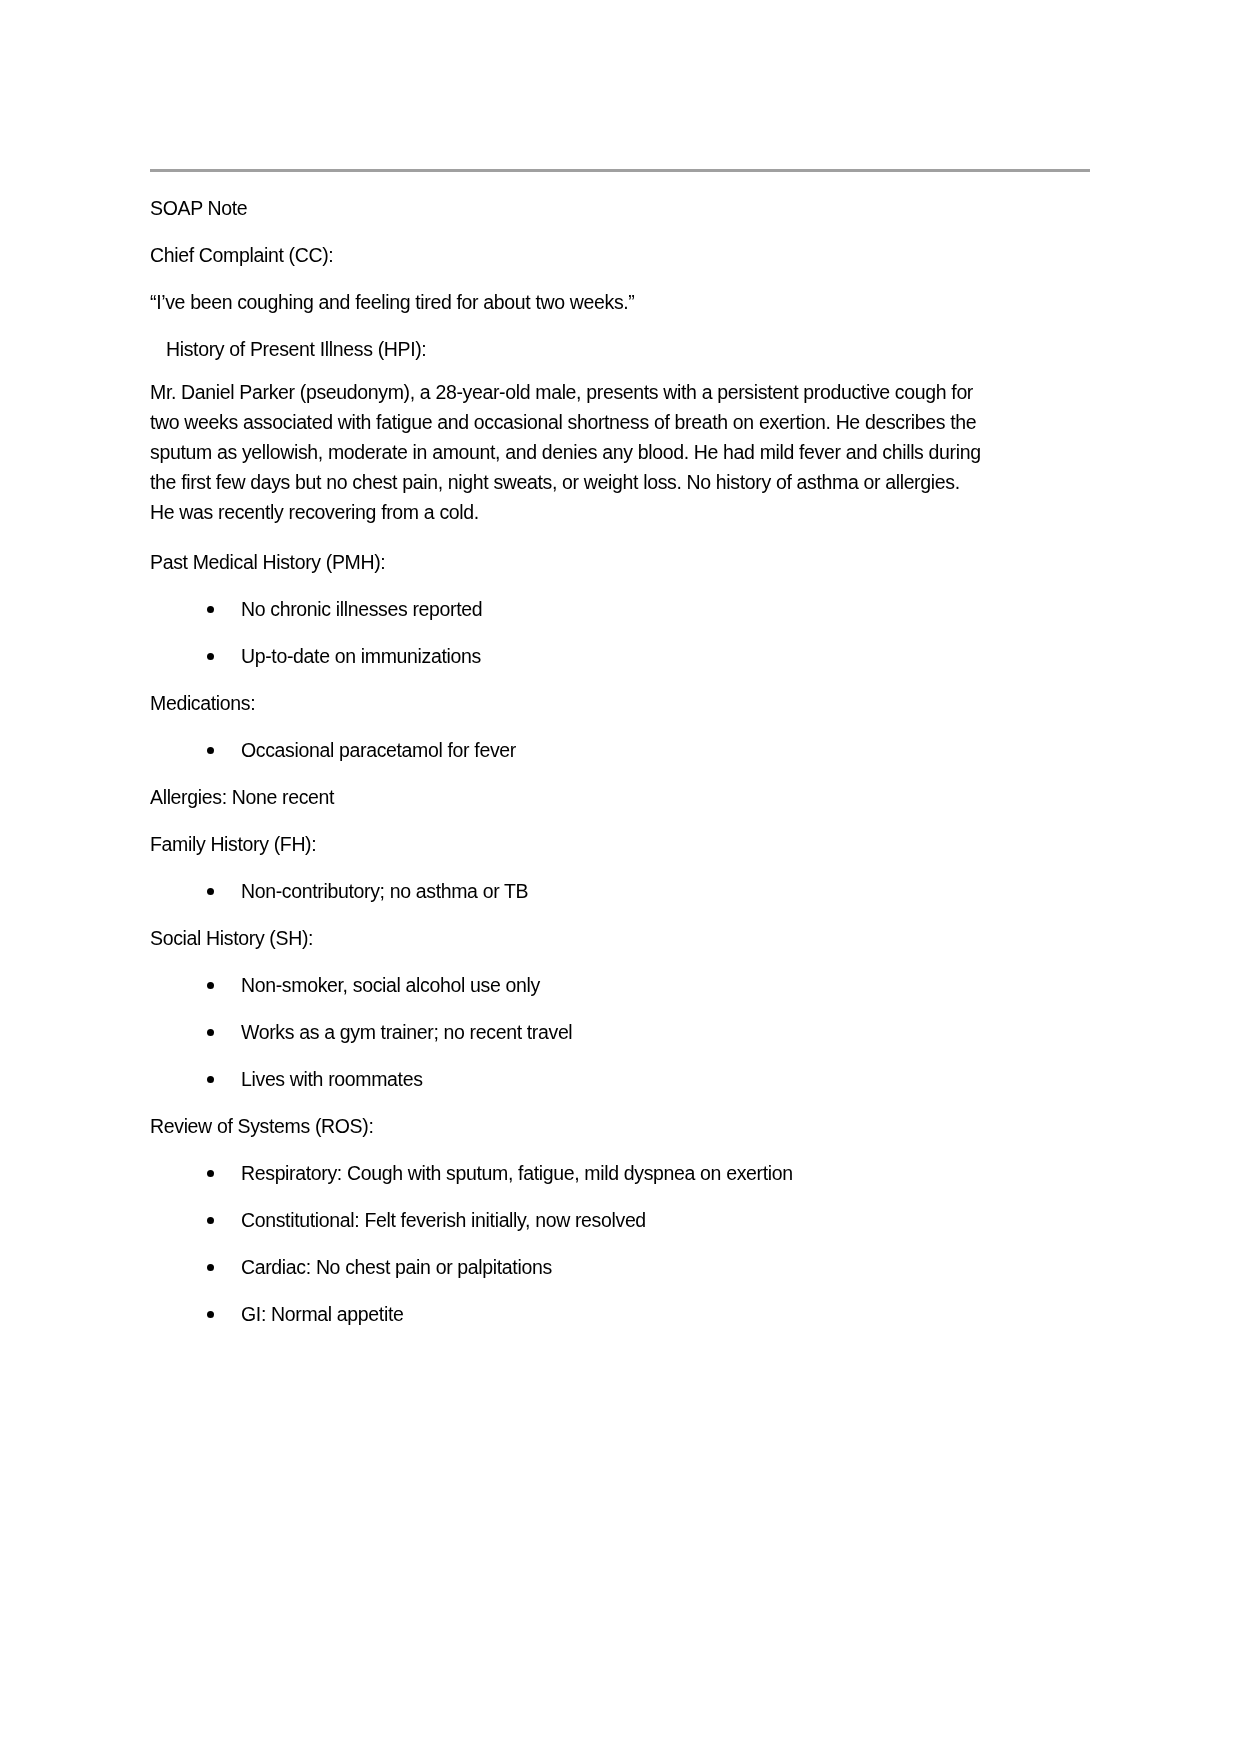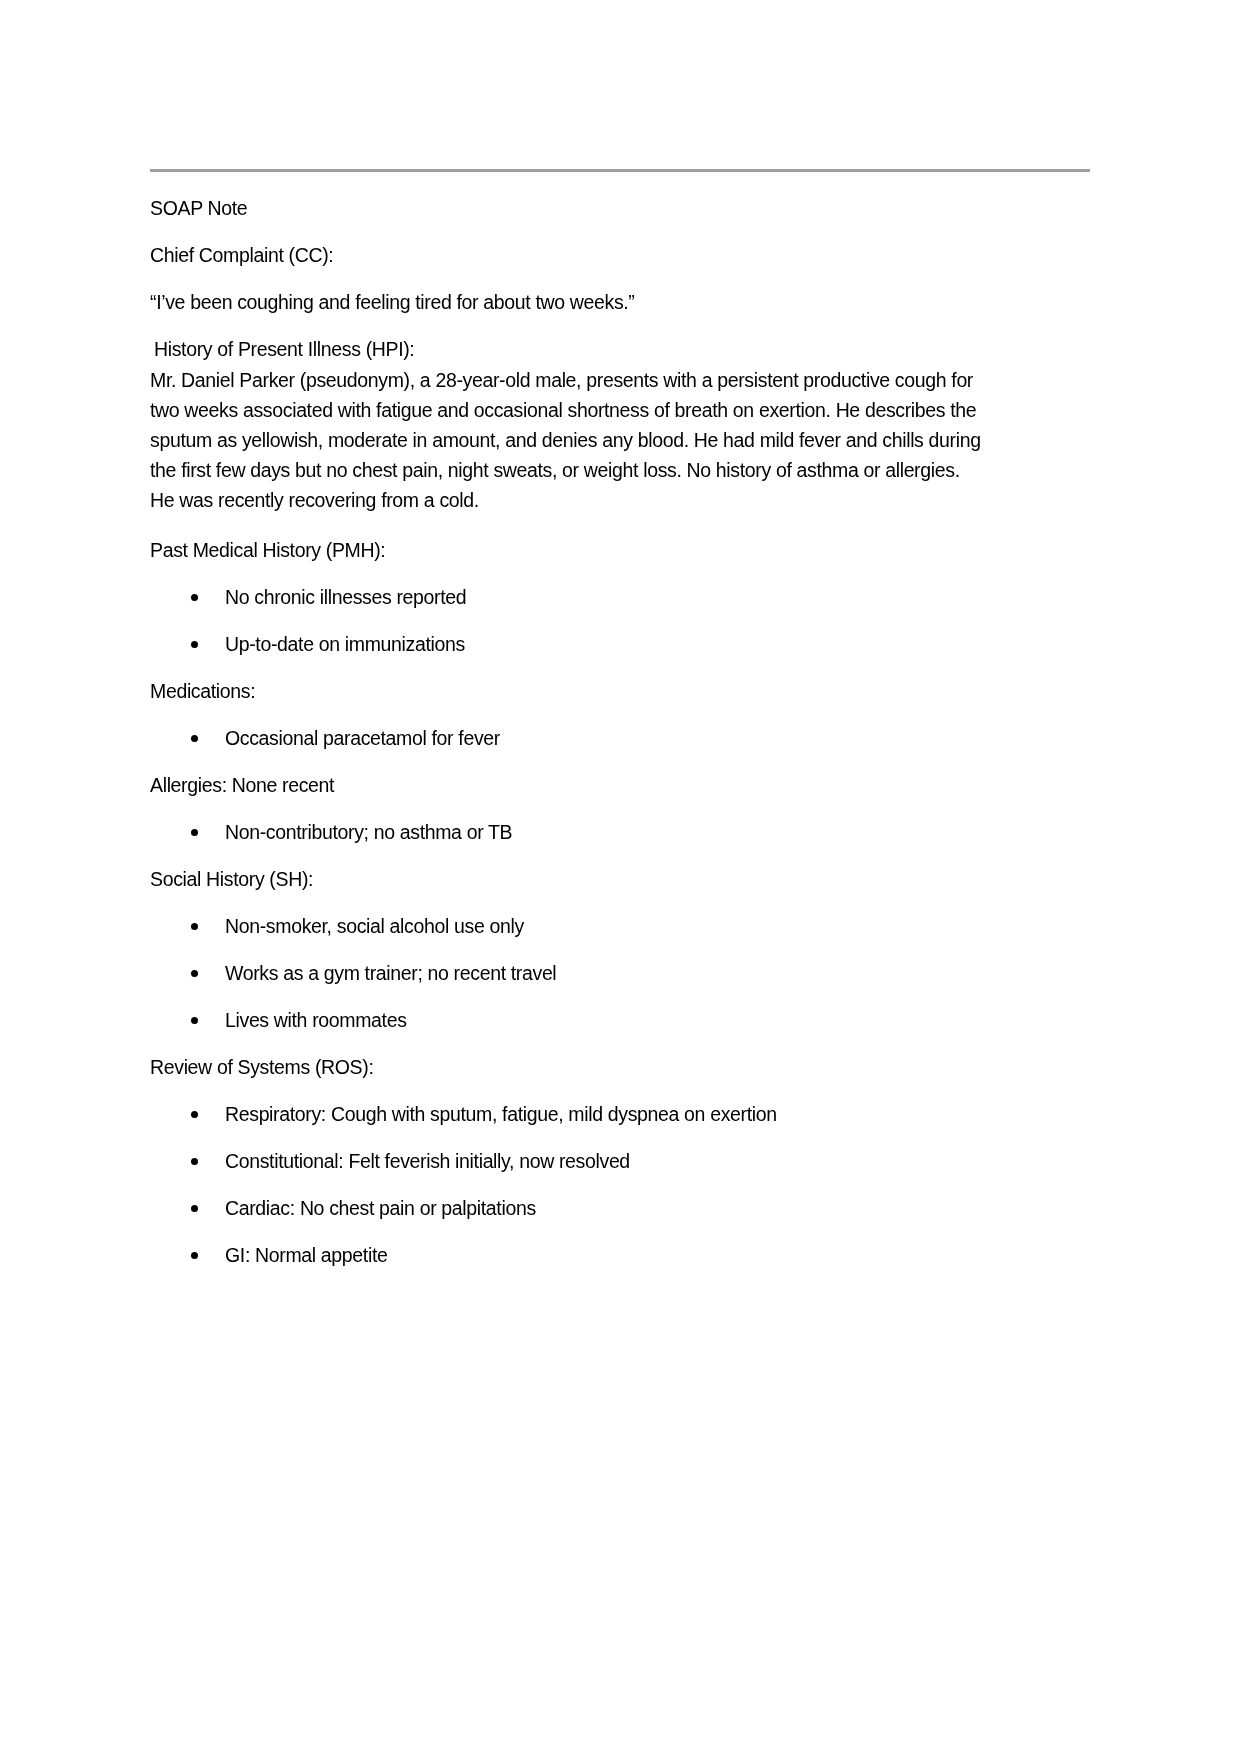--- a/index.html
+++ b/index.html
@@ -10,24 +10,24 @@
     .rule {
       position: absolute; left: 150px; top: 169px; width: 940px; height: 3px;
       background: #a0a0a0;
     }
     .content {
       position: absolute; left: 150px; top: 196px; width: 940px;
       font-size: 19.5px; letter-spacing: -0.35px;
     }
     .p { margin: 0; line-height: 24px; height: 24px; margin-bottom: 23px; white-space: nowrap; }
     .b { font-weight: normal; }
-    .hpi-title { margin: 4px; line-height: 24px; height: 24px; }
+    .hpi-title { margin: 16px; line-height: 24px; height: 24px; }
     .hpi-body { margin: 0 0 23px 0; line-height: 30px; white-space: normal; width: 960px; }
     .hpi-line { display: block; white-space: nowrap; height: 30px; }
-    ul.bl { list-style: none; margin: 0; padding: 0; }
+    ul.bl { list-style: none; margin: 16px; padding: 0; }
     ul.bl li {
       position: relative; height: 24px; line-height: 24px; margin-bottom: 23px;
       padding-left: 75px; white-space: nowrap;
     }
     ul.bl li .dot {
       position: absolute; left: 41px; top: 9px; width: 7px; height: 7px;
       border-radius: 50%; background: #000;
     }
   </style>
 </head>
@@ -56,20 +56,21 @@
     <li><span class="dot"></span><span>Up-to-date on immunizations</span></li>
   </ul>
 
   <p class="p b">Medications:</p>
   <ul class="bl">
     <li><span class="dot"></span><span>Occasional paracetamol for fever</span></li>
   </ul>
 
   <p class="p"><span class="b">Allergies:</span><span> None recent</span></p>
 
+  <p class="p b">Family History (FH):</p>
   <ul class="bl">
     <li><span class="dot"></span><span>Non-contributory; no asthma or TB</span></li>
   </ul>
 
   <p class="p b">Social History (SH):</p>
   <ul class="bl">
     <li><span class="dot"></span><span>Non-smoker, social alcohol use only</span></li>
     <li><span class="dot"></span><span>Works as a gym trainer; no recent travel</span></li>
     <li><span class="dot"></span><span>Lives with roommates</span></li>
   </ul>

